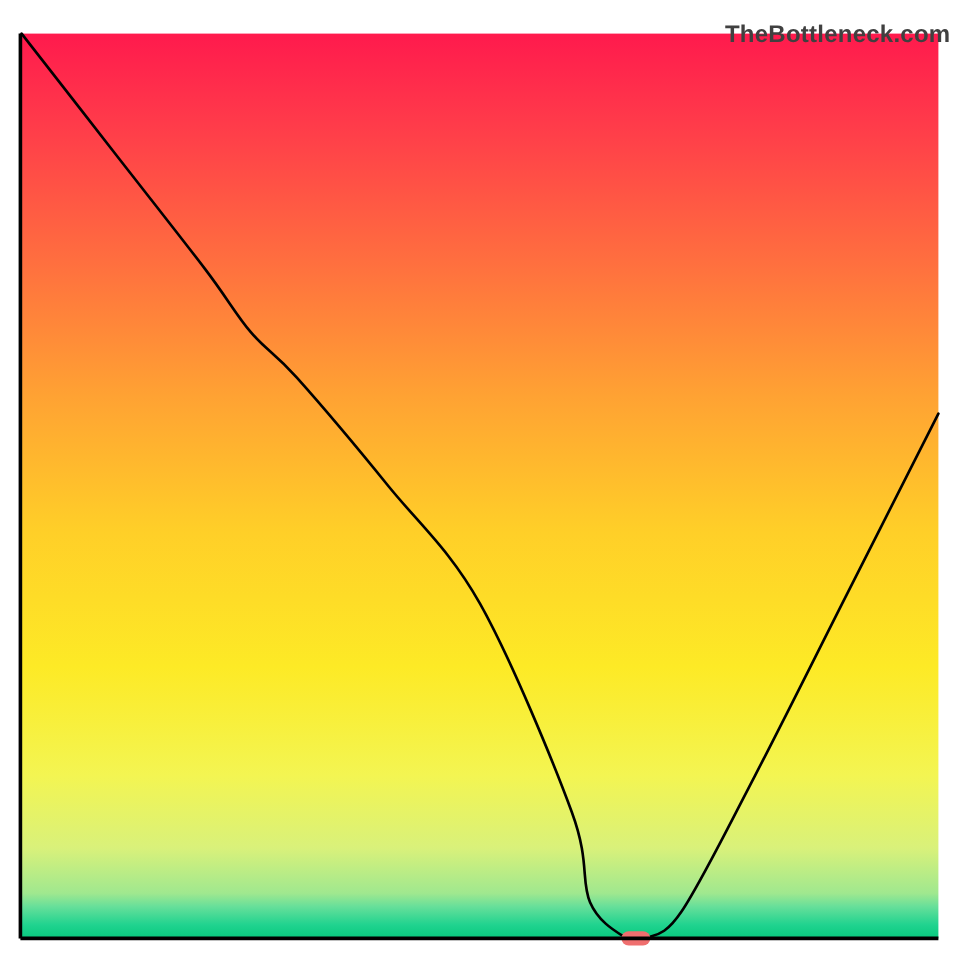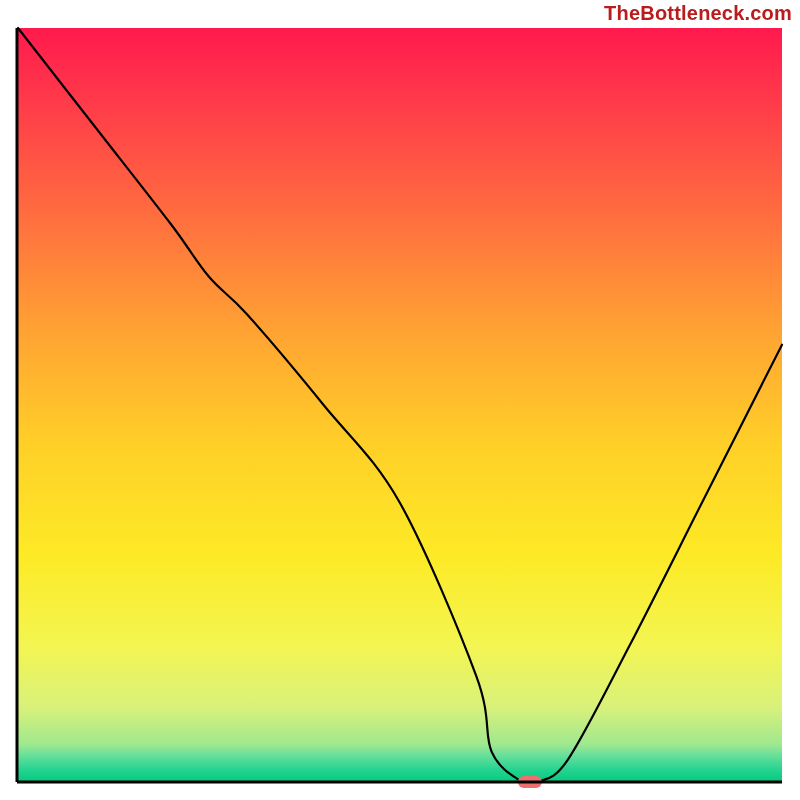--- a/index.html
+++ b/index.html
@@ -10,26 +10,26 @@
     overflow: hidden;
     background: #fff;
   }
   .wrap {
     position: relative;
     width: 800px;
     height: 800px;
   }
   .watermark {
     position: absolute;
-    top: 2px;
+    top: 18px;
     right: 8px;
     font-family: Arial, Helvetica, sans-serif;
     font-weight: 700;
     font-size: 20px;
-    color: #b91c1c;
+    color: #404040;
     letter-spacing: 0.2px;
     user-select: none;
     pointer-events: none;
   }
   svg {
     display: block;
   }
 </style>
 </head>
 <body>

